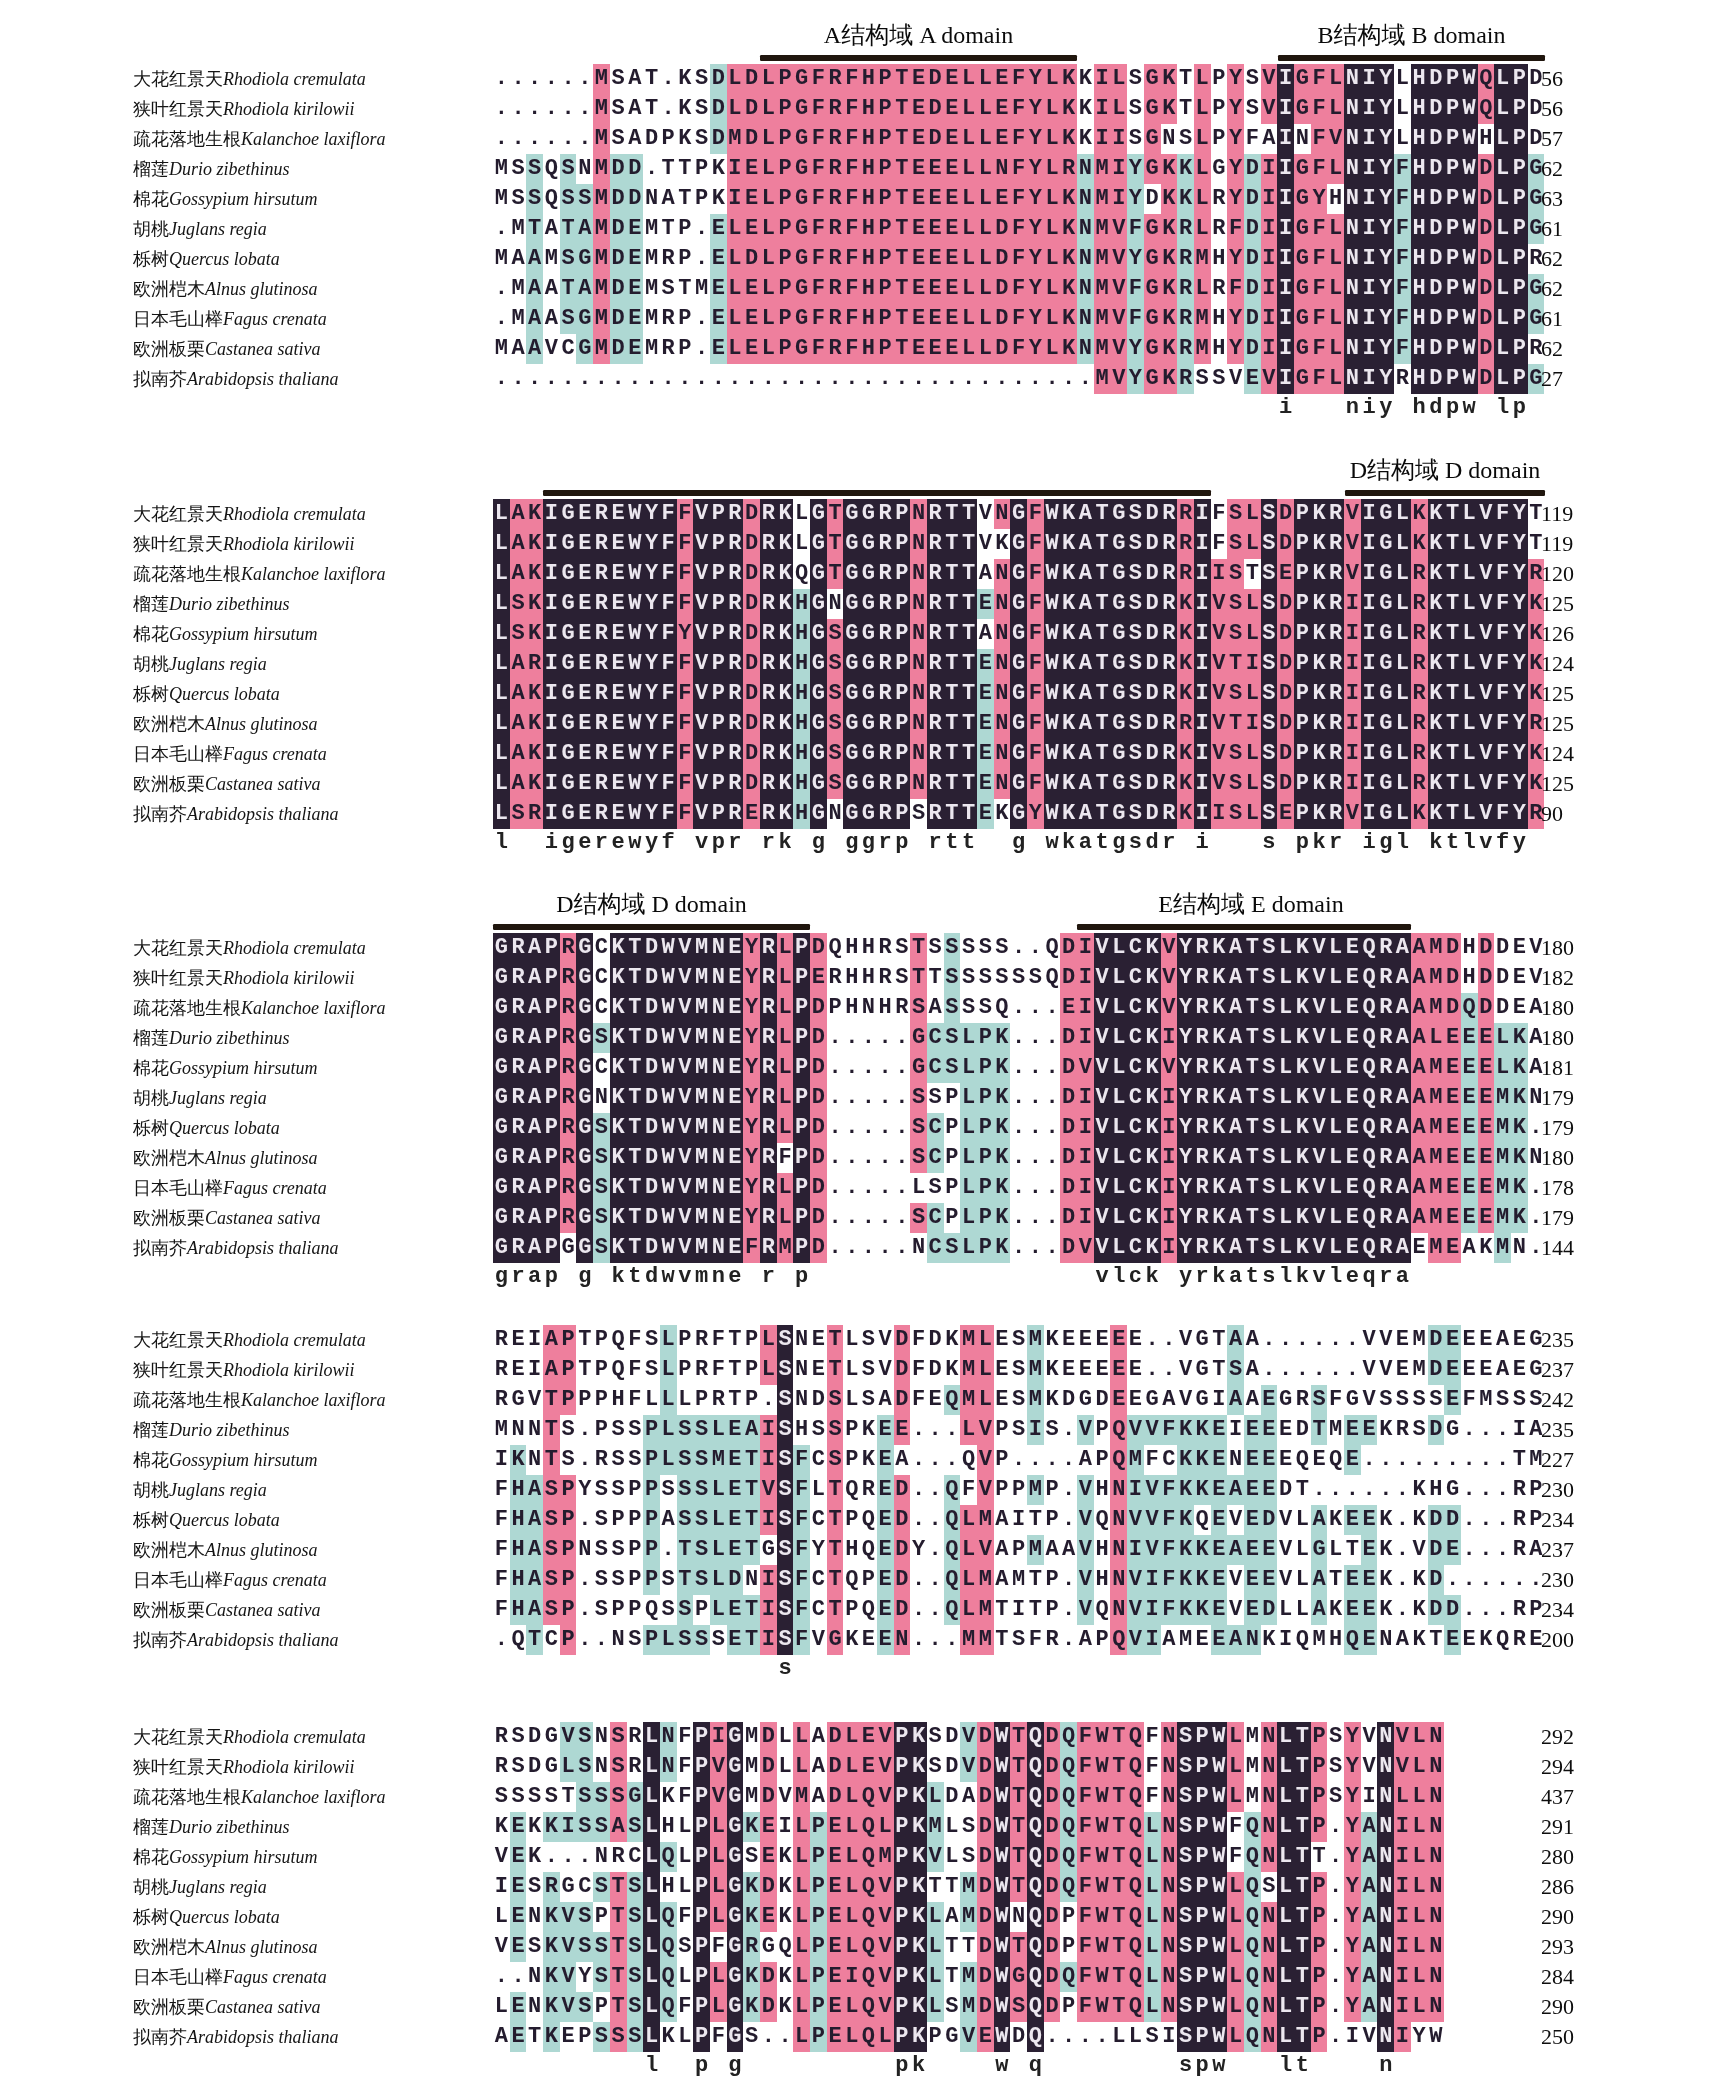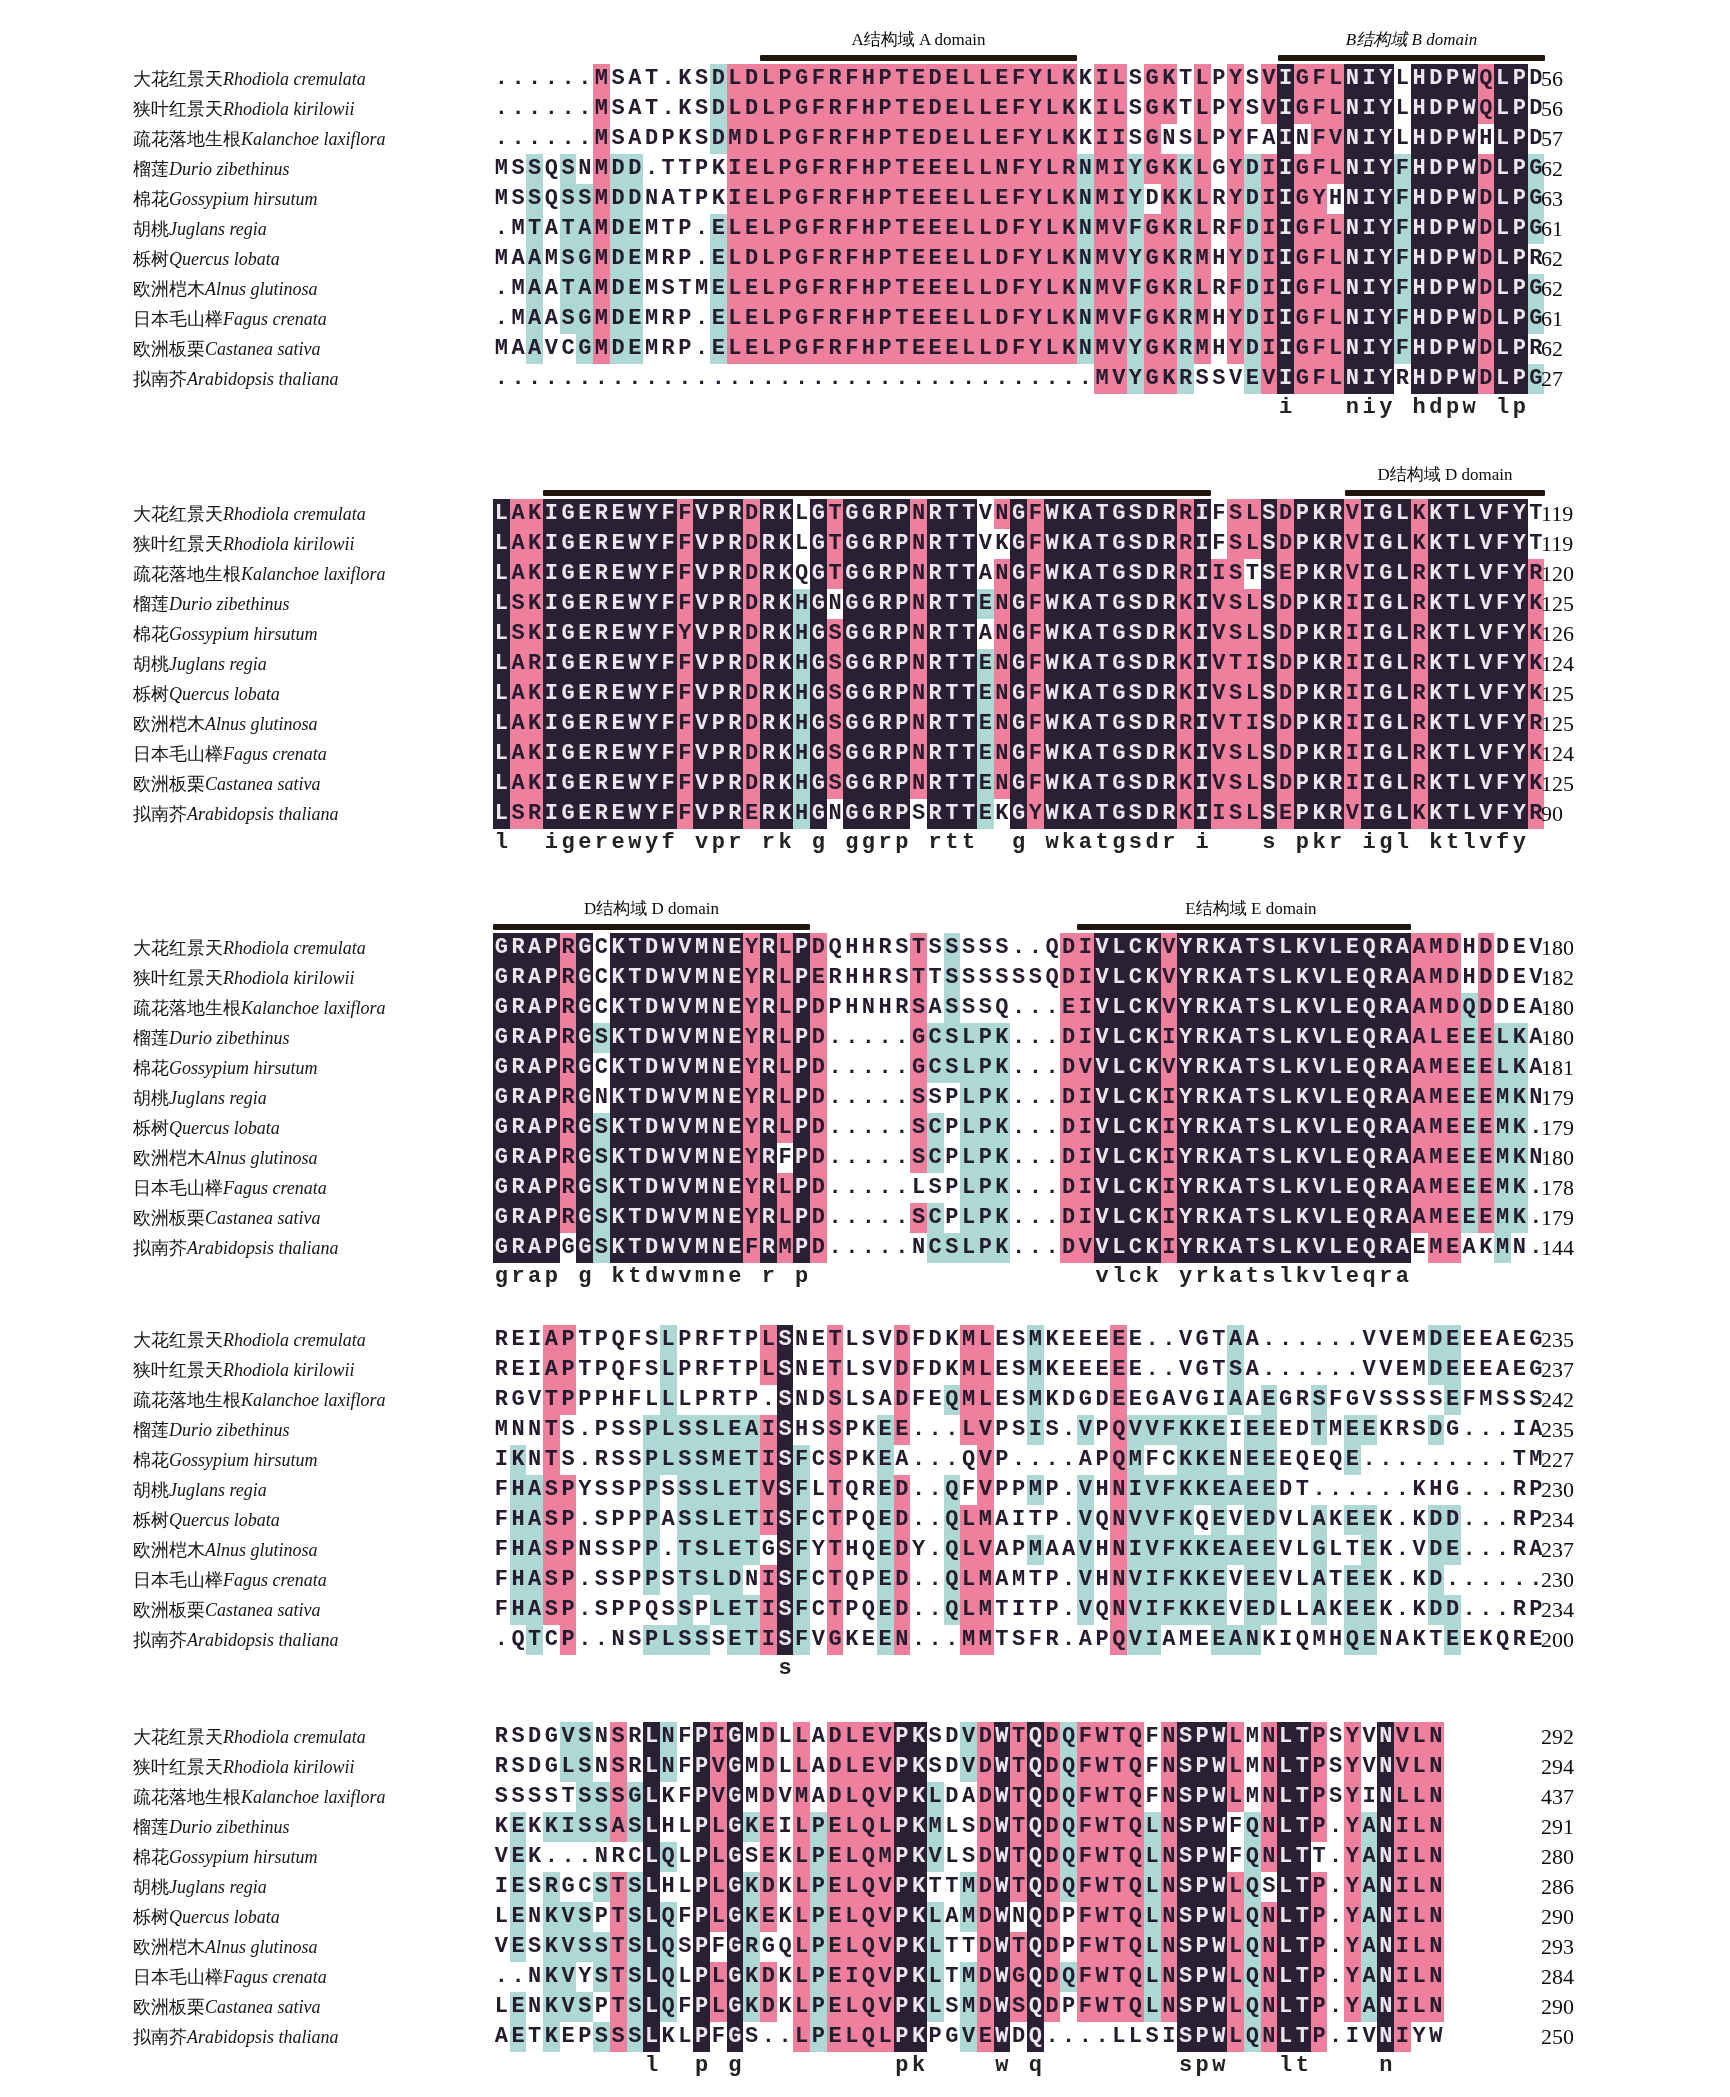--- a/index.html
+++ b/index.html
@@ -2,21 +2,21 @@
 <html style="font-size:7px"><head>
 <meta charset="utf-8">
 <style>
   html,body{margin:0;padding:0;background:#ffffff;}
   body{width:1731px;height:2097px;position:relative;font-family:"Liberation Serif",serif;}
   #figure{position:absolute;inset:0;}
   .block{position:relative;width:1731px;}
   .b1{margin-top:11.5px;} .b2{margin-top:25px;} .b3{margin-top:24px;} .b4{margin-top:34px;} .b5{margin-top:39px;}
   .dom-header{position:relative;height:52px;width:1731px;}
   .dom-title{position:absolute;bottom:12.4px;text-align:center;white-space:nowrap;
-             font-size:17px;color:#0a0a0a;font-family:"Liberation Serif",serif;}
+             font-size:24px;color:#0a0a0a;font-family:"Liberation Serif",serif;}
   .dom-bar{position:absolute;bottom:2.7px;height:6.2px;background:#20160e;border-radius:1.3px;}
   .arow{position:relative;display:flex;height:30px;}
   .label{width:493px;box-sizing:border-box;padding-left:133px;white-space:nowrap;
          font-size:18px;line-height:30px;color:#141414;}
   .label .lat{font-style:italic;}
   .cells{white-space:nowrap;font-family:"Liberation Mono",monospace;font-weight:bold;
          font-size:22px;line-height:30px;}
   .cell{display:inline-block;width:16.7px;height:30px;text-align:center;
         color:#241c2e;overflow:hidden;}
   .cell.d{background:#2a2033;color:#ece7ef;}
@@ -29,21 +29,21 @@
   .consensus .cells{line-height:28px;}
 </style>
 </head>
 <body>
 
 <div id="figure">
     <div class="block b1">
       <div class="dom-header">
         <div class="dom-title" style="left: 760px; width: 317px;">A结构域 A domain</div>
         <div class="dom-bar" style="left: 760px; width: 317px;"></div>
-        <div class="dom-title" style="left: 1278px; width: 267px; font-style: italic;">B结构域 B domain</div>
+        <div class="dom-title" style="left: 1278px; width: 267px;">B结构域 B domain</div>
         <div class="dom-bar" style="left: 1278px; width: 267px;"></div>
       </div>
       <div class="arow">
         <div class="label"><span>大花红景天</span><span class="lat">Rhodiola cremulata</span></div>
         <div class="cells"><span class="cell w">.</span><span class="cell w">.</span><span class="cell w">.</span><span class="cell w">.</span><span class="cell w">.</span><span class="cell w">.</span><span class="cell p">M</span><span class="cell w">S</span><span class="cell w">A</span><span class="cell w">T</span><span class="cell w">.</span><span class="cell w">K</span><span class="cell w">S</span><span class="cell c">D</span><span class="cell p">L</span><span class="cell p">D</span><span class="cell p">L</span><span class="cell p">P</span><span class="cell p">G</span><span class="cell p">F</span><span class="cell p">R</span><span class="cell p">F</span><span class="cell p">H</span><span class="cell p">P</span><span class="cell p">T</span><span class="cell p">E</span><span class="cell p">D</span><span class="cell p">E</span><span class="cell p">L</span><span class="cell p">L</span><span class="cell p">E</span><span class="cell p">F</span><span class="cell p">Y</span><span class="cell p">L</span><span class="cell p">K</span><span class="cell w">K</span><span class="cell p">I</span><span class="cell p">L</span><span class="cell w">S</span><span class="cell p">G</span><span class="cell p">K</span><span class="cell w">T</span><span class="cell p">L</span><span class="cell w">P</span><span class="cell p">Y</span><span class="cell w">S</span><span class="cell p">V</span><span class="cell d">I</span><span class="cell p">G</span><span class="cell p">F</span><span class="cell p">L</span><span class="cell d">N</span><span class="cell d">I</span><span class="cell d">Y</span><span class="cell w">L</span><span class="cell d">H</span><span class="cell d">D</span><span class="cell d">P</span><span class="cell d">W</span><span class="cell p">Q</span><span class="cell d">L</span><span class="cell d">P</span><span class="cell w">D</span></div>
         <div class="num">56</div>
       </div>
       <div class="arow">
         <div class="label"><span>狭叶红景天</span><span class="lat">Rhodiola kirilowii</span></div>
         <div class="cells"><span class="cell w">.</span><span class="cell w">.</span><span class="cell w">.</span><span class="cell w">.</span><span class="cell w">.</span><span class="cell w">.</span><span class="cell p">M</span><span class="cell w">S</span><span class="cell w">A</span><span class="cell w">T</span><span class="cell w">.</span><span class="cell w">K</span><span class="cell w">S</span><span class="cell c">D</span><span class="cell p">L</span><span class="cell p">D</span><span class="cell p">L</span><span class="cell p">P</span><span class="cell p">G</span><span class="cell p">F</span><span class="cell p">R</span><span class="cell p">F</span><span class="cell p">H</span><span class="cell p">P</span><span class="cell p">T</span><span class="cell p">E</span><span class="cell p">D</span><span class="cell p">E</span><span class="cell p">L</span><span class="cell p">L</span><span class="cell p">E</span><span class="cell p">F</span><span class="cell p">Y</span><span class="cell p">L</span><span class="cell p">K</span><span class="cell w">K</span><span class="cell p">I</span><span class="cell p">L</span><span class="cell w">S</span><span class="cell p">G</span><span class="cell p">K</span><span class="cell w">T</span><span class="cell p">L</span><span class="cell w">P</span><span class="cell p">Y</span><span class="cell w">S</span><span class="cell p">V</span><span class="cell d">I</span><span class="cell p">G</span><span class="cell p">F</span><span class="cell p">L</span><span class="cell d">N</span><span class="cell d">I</span><span class="cell d">Y</span><span class="cell w">L</span><span class="cell d">H</span><span class="cell d">D</span><span class="cell d">P</span><span class="cell d">W</span><span class="cell p">Q</span><span class="cell d">L</span><span class="cell d">P</span><span class="cell w">D</span></div>

